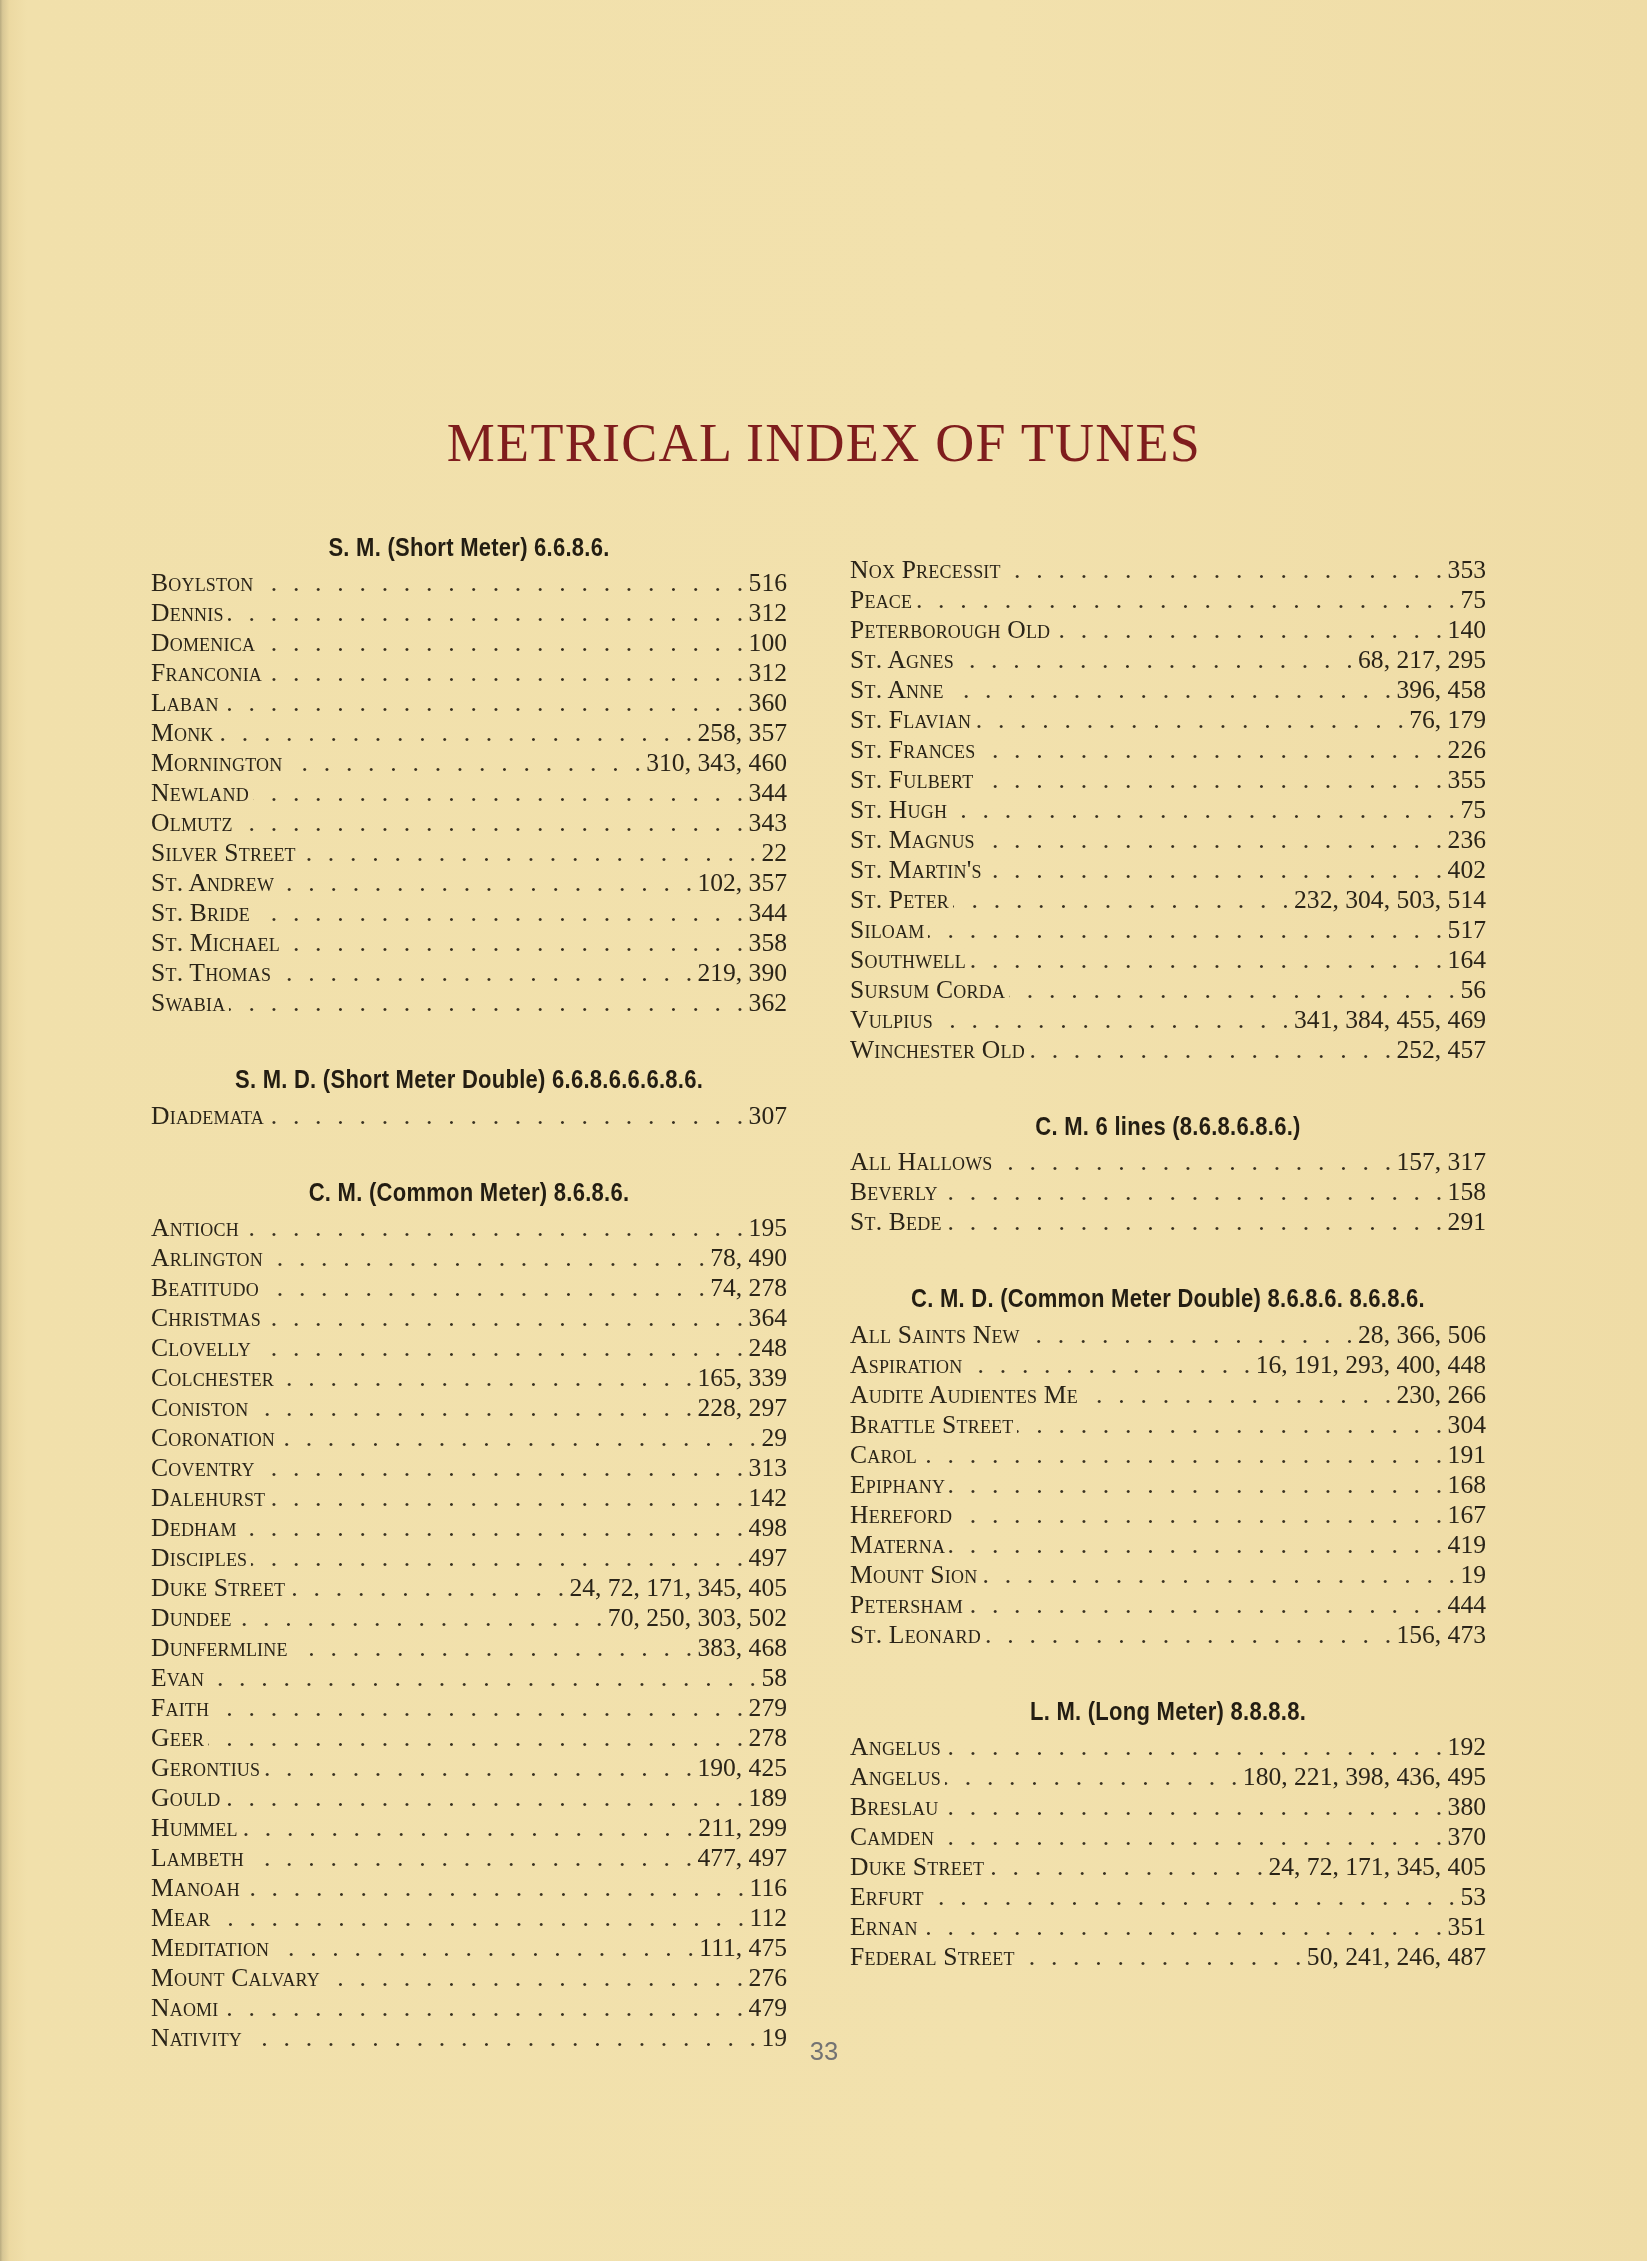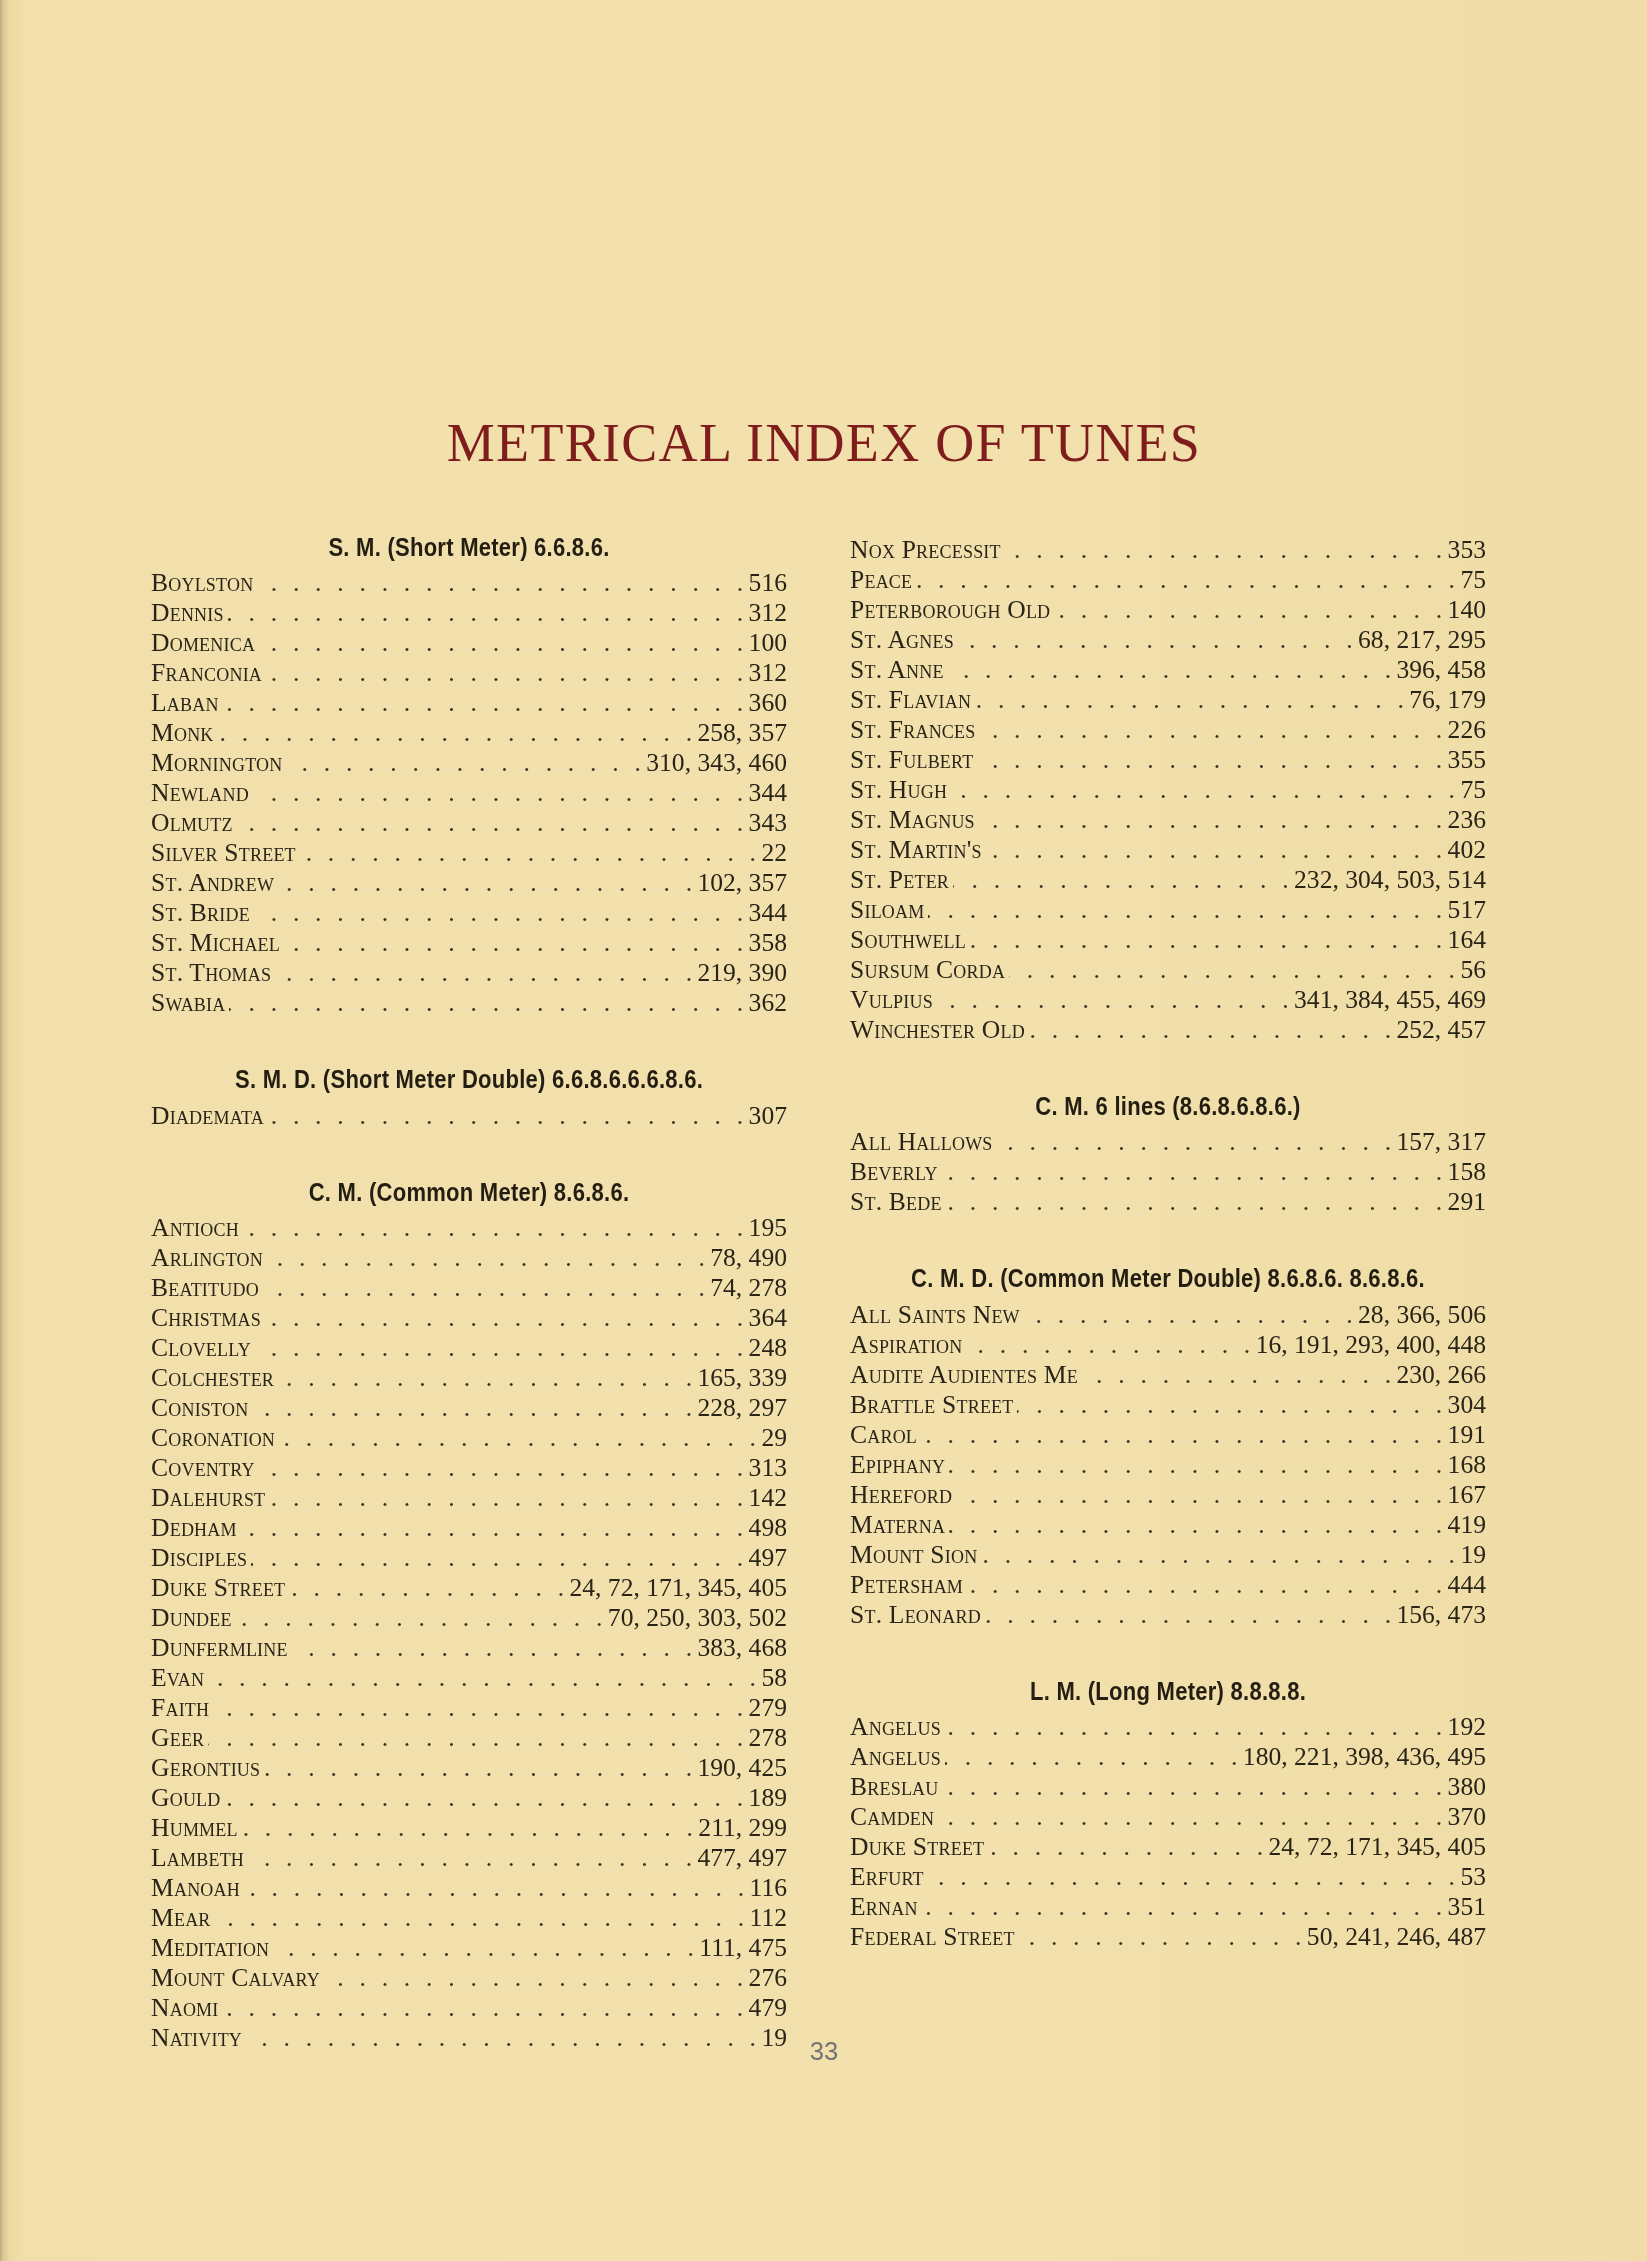--- a/index.html
+++ b/index.html
@@ -11,21 +11,21 @@
     color: #2a2418;
     position: relative;
   }
   .page-title {
     position: absolute; top: 412px; left: 0; width: 1648px;
     text-align: center; font-size: 54px; letter-spacing: 1.3px;
     font-weight: normal; margin: 0; color: #7f1d1d;
   }
   .col { position: absolute; top: 524px; }
   .col-left { left: 143px; width: 652px; }
-  .col-right { left: 842px; width: 652px; top: 527px; }
+  .col-right { left: 842px; width: 652px; top: 547px; }
   .section { margin: 8px; }
   .section-heading {
     text-align: center; font-family: "Liberation Sans", "DejaVu Sans", sans-serif;
     font-weight: bold; font-size: 25.6px; line-height: 31px; margin: 0 0 5.4px 0;
     transform: scaleX(0.86); transform-origin: center; letter-spacing: 0.3px;
     color: #231d12;
   }
   .entry {
     display: flex; align-items: baseline; height: 30px; line-height: 30px;
     font-size: 25.6px; white-space: nowrap; overflow: hidden;

